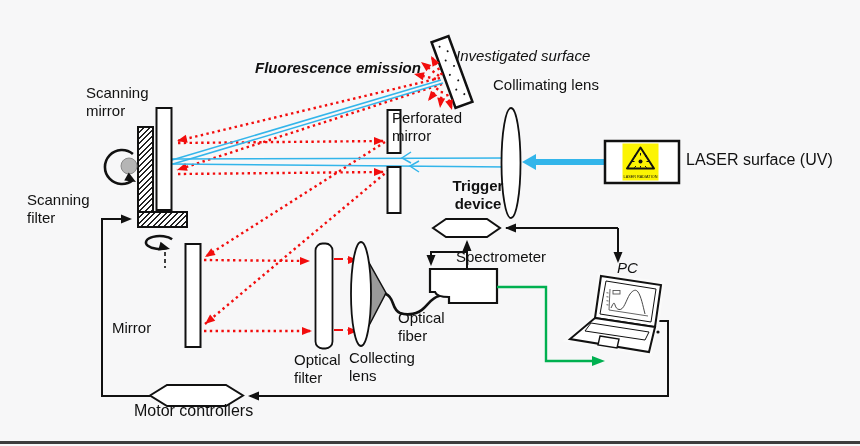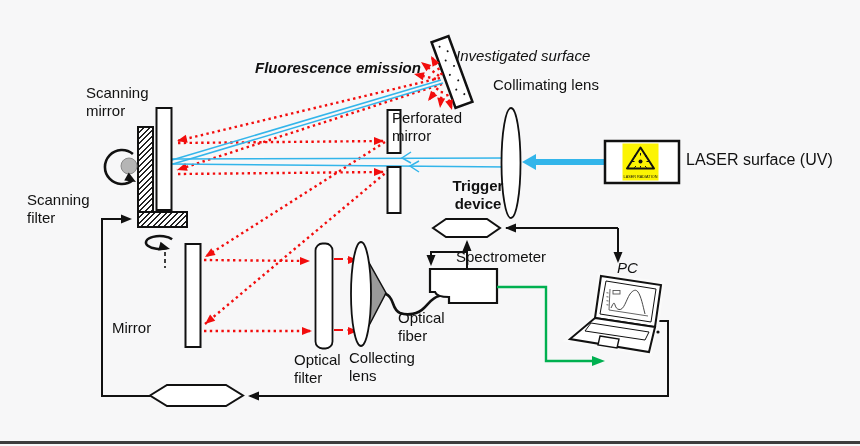--- a/index.html
+++ b/index.html
@@ -222,15 +222,16 @@
     <div>filter</div>
   </div>
   <div class="lbl" style="left:349px;top:349px;">
     <div>Collecting</div>
     <div>lens</div>
   </div>
   <div class="lbl" style="left:398px;top:309px;">
     <div>Optical</div>
     <div>fiber</div>
   </div>
+  <div class="lbl big" style="left:134px;top:402px;">Motor controllers</div>
 
   <div id="bottom-edge"></div>
 </div>
 
 </body></html>

